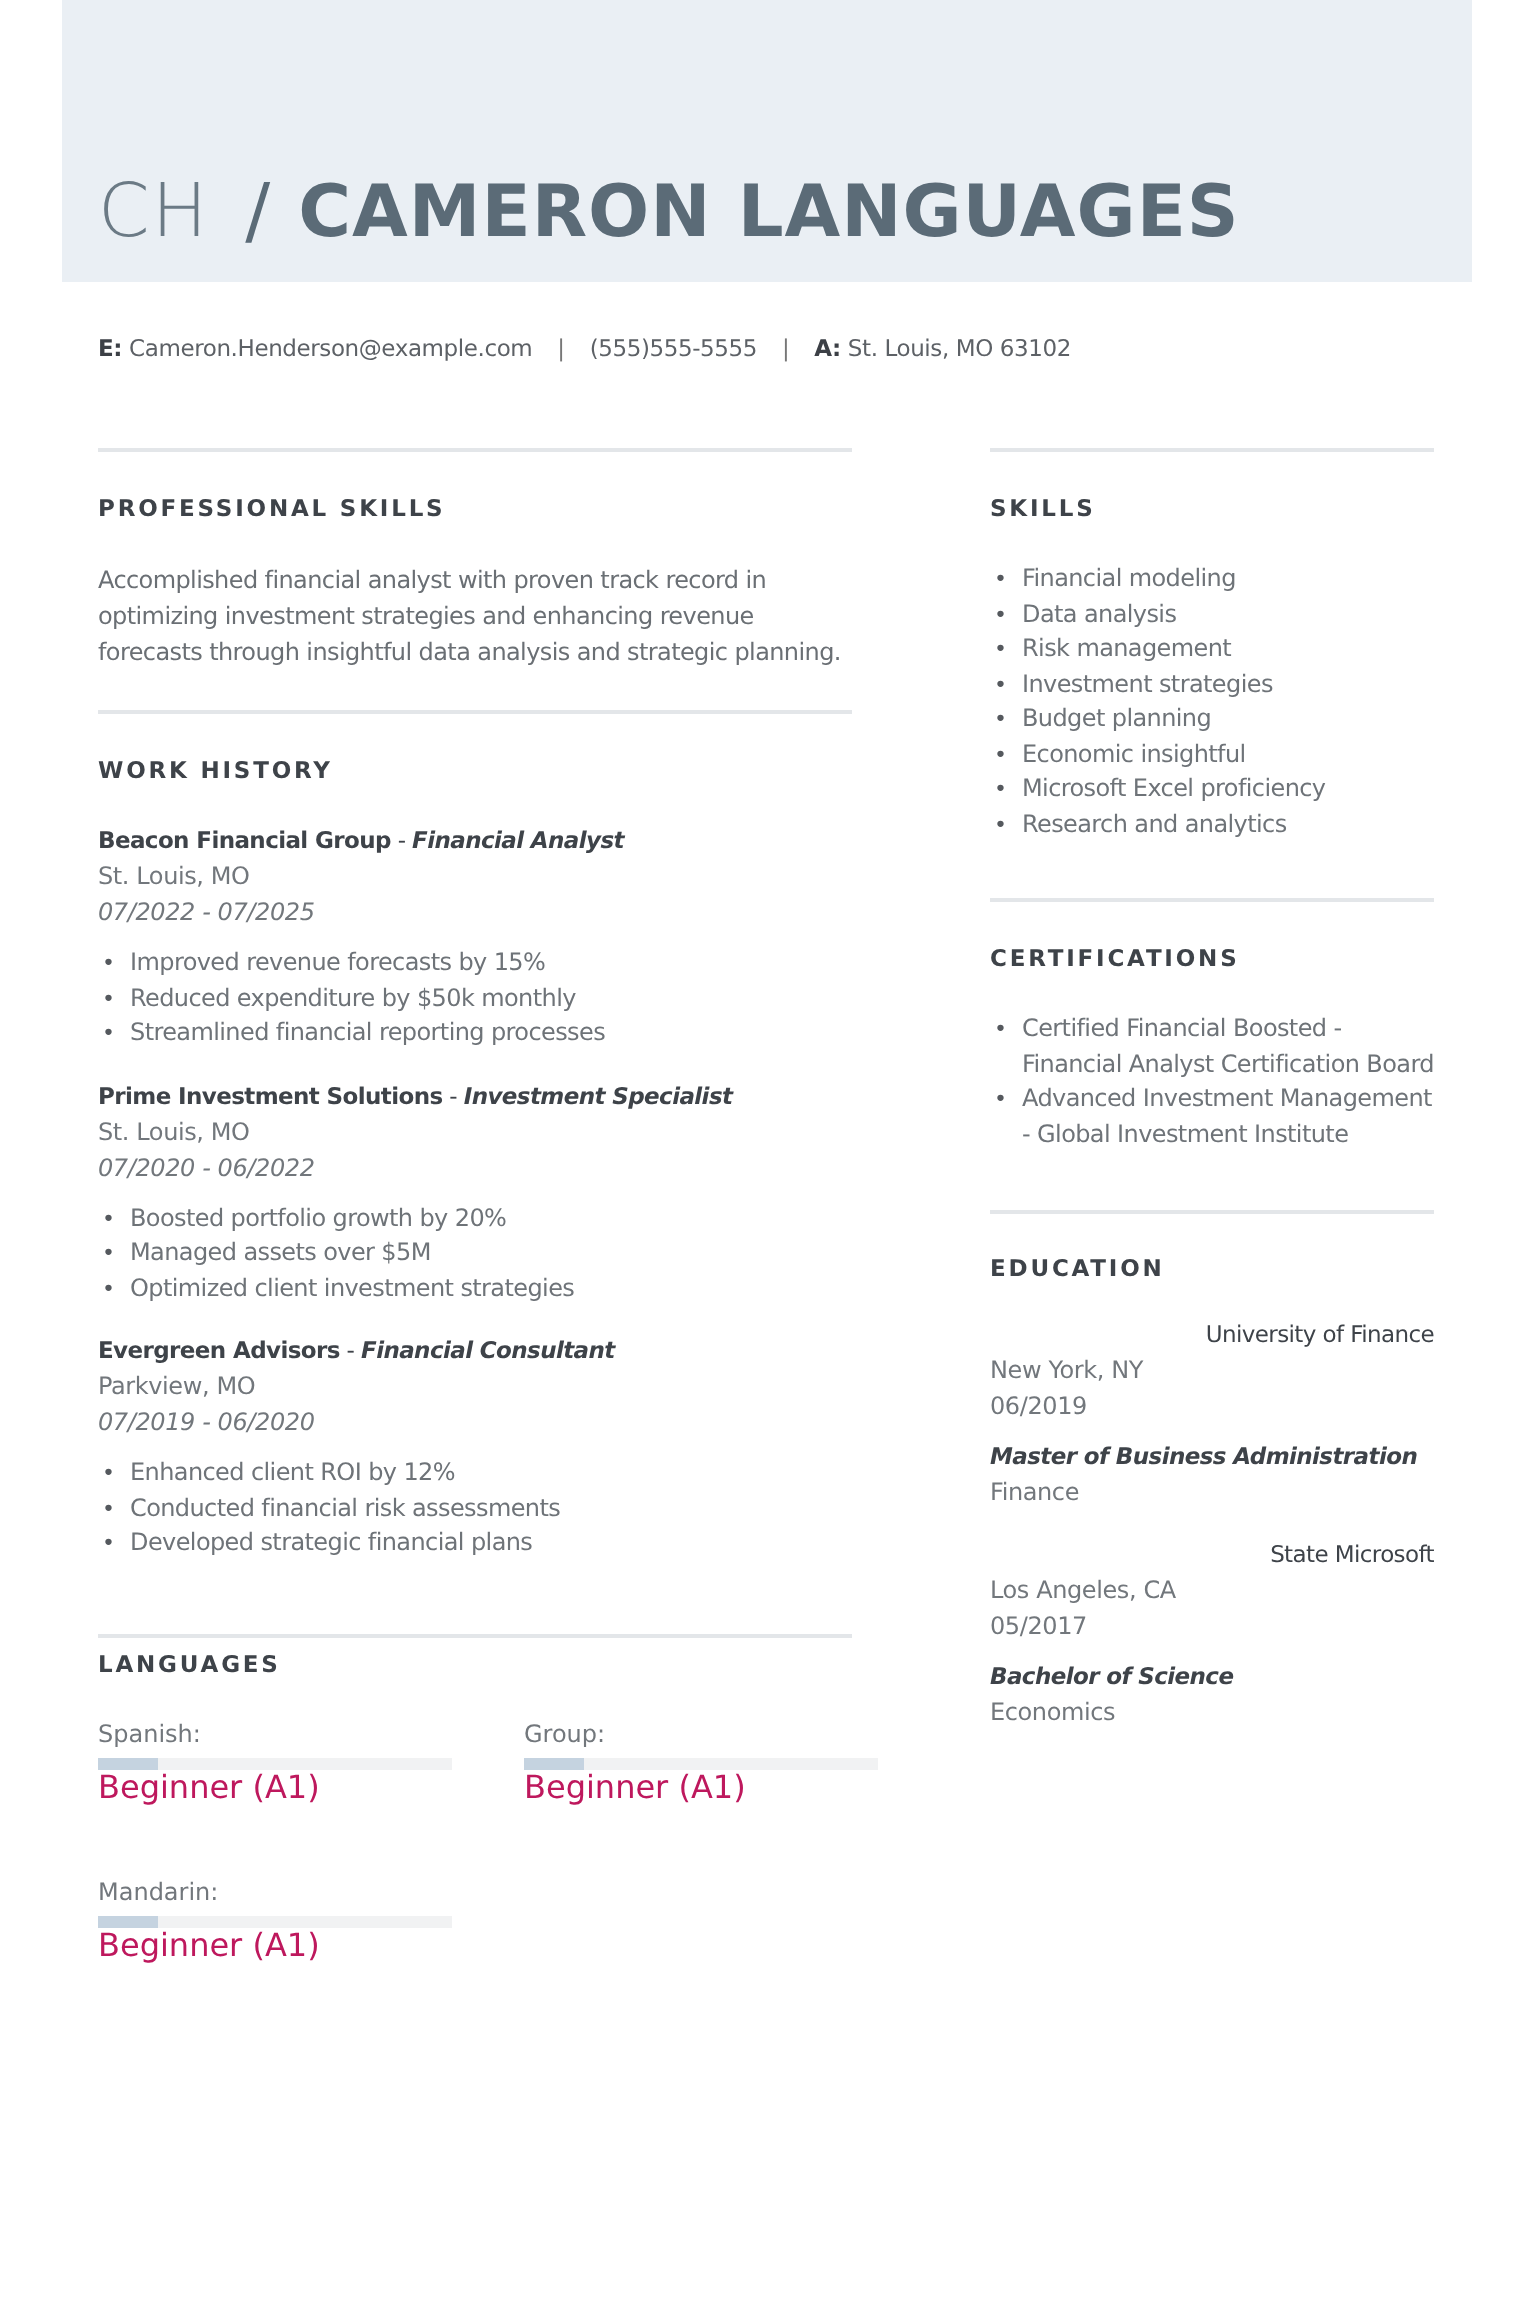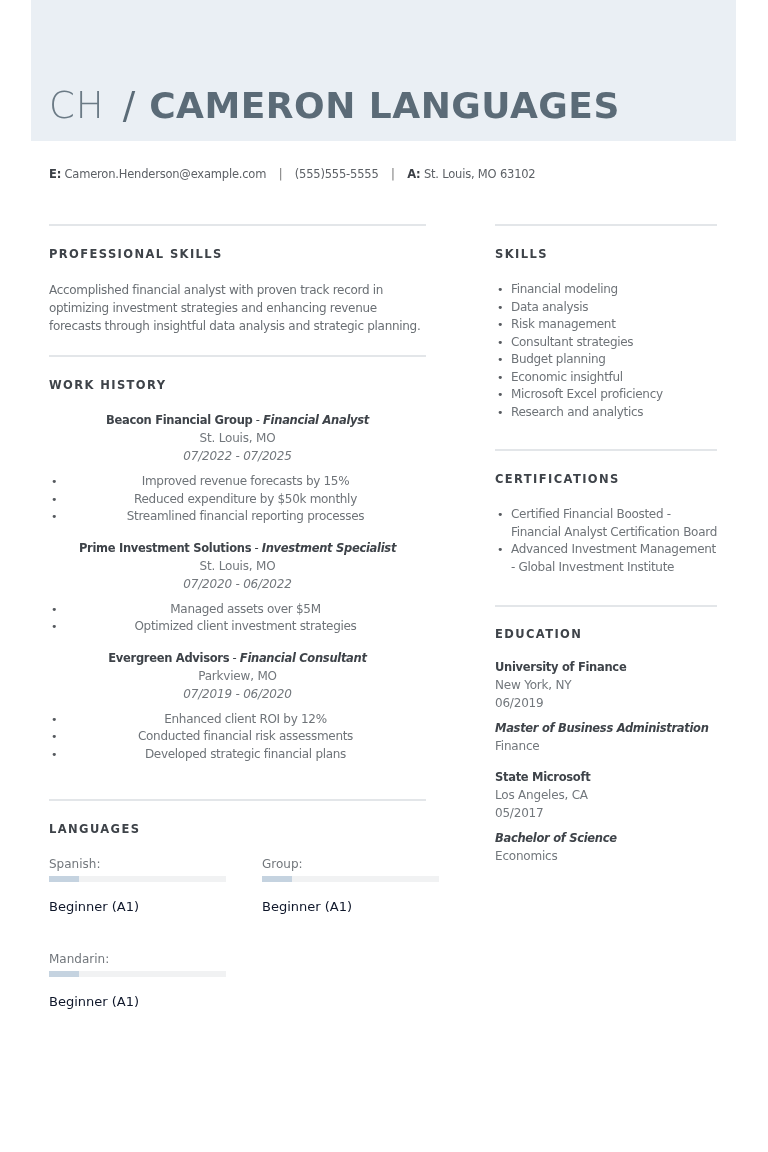--- a/index.html
+++ b/index.html
@@ -13,37 +13,37 @@
   .contact { position:absolute; left:49px; top:167px; font-size:11.5px; color:#5d6166; white-space:nowrap; letter-spacing:-0.2px; }
   .contact b { color:#3c4046; }
   .contact .sep { margin:0 9px; color:#777; }
 
   .col-left { position:absolute; left:49px; top:224px; width:377px; }
   .col-right { position:absolute; left:495px; top:224px; width:222px; }
   .divider { height:2px; background:#e3e6e9; }
   .section { padding-top:20px; }
   .sec-title { font-size:11.5px; font-weight:bold; letter-spacing:1.4px; color:#3e4349; line-height:14px; }
   .para { font-size:12px; line-height:18px; color:#6a6f74; margin-top:18px; letter-spacing:-0.3px; }
-  .job { margin-top:16px;text-align:center; }
+  .job { margin-top:16px; }
   .job-head { font-size:11.5px; line-height:17px; color:#3e4349; font-weight:bold; letter-spacing:-0.3px; }
   .job-head i { font-weight:bold; }
   .meta { font-size:12px; line-height:18px; color:#72777c; letter-spacing:-0.2px; }
   .meta.it { font-style:italic; }
   ul.bl { list-style:none; margin:8px 0 0 0; padding:0; }
   ul.bl li { position:relative; padding-left:16px; font-size:12px; line-height:17.5px; color:#6e7378; letter-spacing:-0.3px; }
   ul.bl li::before { content:"•"; position:absolute; left:2px; top:0; color:#55595e; font-size:11px; }
 
   .lang-grid { display:grid; grid-template-columns:177px 177px; column-gap:19px; row-gap:6px; margin-top:20px;gap:36px; }
   .lang-name { font-size:12px; line-height:16px; color:#72777c; }
   .bar { height:6px; background:#f1f2f3; margin-top:4px; position:relative; }
   .bar-fill { position:absolute; left:0; top:0; height:6px; background:#c5d3e0; }
-  .lang-level { font-size:13px; line-height:16px; color:#0f172a; margin-top:17px; }
+  .lang-level { font-size:16px; line-height:16px; color:#be185d; margin-top:1px; }
 
   .edu { margin-top:14px; }
-  .edu-school { font-size:11.5px; line-height:17px; font-weight:bold; color:#3e4349; letter-spacing:-0.3px; }
+  .edu-school { font-size:11.5px; line-height:17px; font-weight:normal; color:#3e4349; letter-spacing:-0.3px;text-align:right; }
   .edu-degree { font-size:11.5px; line-height:17px; font-weight:bold; font-style:italic; color:#3e4349; letter-spacing:-0.3px; margin-top:8px; }
 </style>
 </head>
 <body>
 
 <div class="header-band"></div>
 <div class="name-line">
   <span class="initials">CH</span><span class="slash">/</span><span class="fullname">CAMERON LANGUAGES</span>
 </div>
 
@@ -77,39 +77,40 @@
         <li>Reduced expenditure by $50k monthly</li>
         <li>Streamlined financial reporting processes</li>
       </ul>
     </div>
 
     <div class="job" style="margin-top:14px;">
       <div class="job-head"><span>Prime Investment Solutions</span><span style="font-weight:normal"> - </span><i>Investment Specialist</i></div>
       <div class="meta">St. Louis, MO</div>
       <div class="meta it">07/2020 - 06/2022</div>
       <ul class="bl">
+        <li>Boosted portfolio growth by 20%</li>
         <li>Managed assets over $5M</li>
         <li>Optimized client investment strategies</li>
       </ul>
     </div>
 
     <div class="job" style="margin-top:14px;">
       <div class="job-head"><span>Evergreen Advisors</span><span style="font-weight:normal"> - </span><i>Financial Consultant</i></div>
       <div class="meta">Parkview, MO</div>
       <div class="meta it">07/2019 - 06/2020</div>
       <ul class="bl">
         <li>Enhanced client ROI by 12%</li>
         <li>Conducted financial risk assessments</li>
         <li>Developed strategic financial plans</li>
       </ul>
     </div>
   </div>
 
   <div class="divider" style="margin-top:36px;"></div>
-  <div class="section" style="padding-top:21px;">
+  <div class="section" style="padding-top:6px;">
     <div class="sec-title">LANGUAGES</div>
     <div class="lang-grid">
       <div>
         <div class="lang-name">Spanish:</div>
         <div class="bar">
             <div class="bar-fill" style="width:17%"></div>
           </div>
         <div class="lang-level">Beginner (A1)</div>
       </div>
       <div>
@@ -131,21 +132,21 @@
 </div>
 
 <div class="col-right">
   <div class="divider"></div>
   <div class="section" style="padding-top:21px;">
     <div class="sec-title">SKILLS</div>
     <ul class="bl" style="margin-top:20px;">
       <li>Financial modeling</li>
       <li>Data analysis</li>
       <li>Risk management</li>
-      <li>Consultant strategies</li>
+      <li>Investment strategies</li>
       <li>Budget planning</li>
       <li>Economic insightful</li>
       <li>Microsoft Excel proficiency</li>
       <li>Research and analytics</li>
     </ul>
   </div>
 
   <div class="divider" style="margin-top:28px;"></div>
   <div class="section" style="padding-top:21px;">
     <div class="sec-title">CERTIFICATIONS</div>

